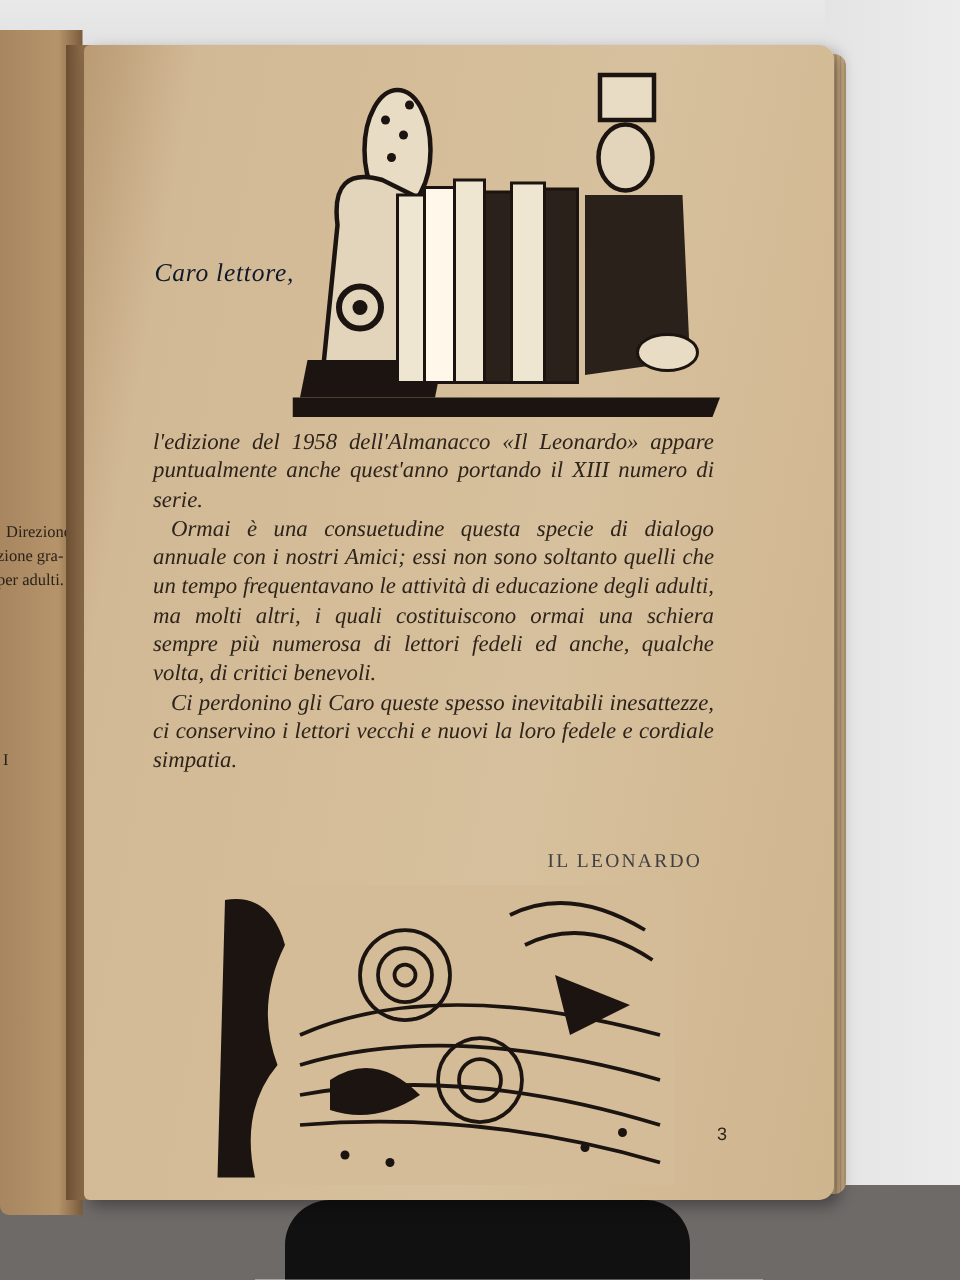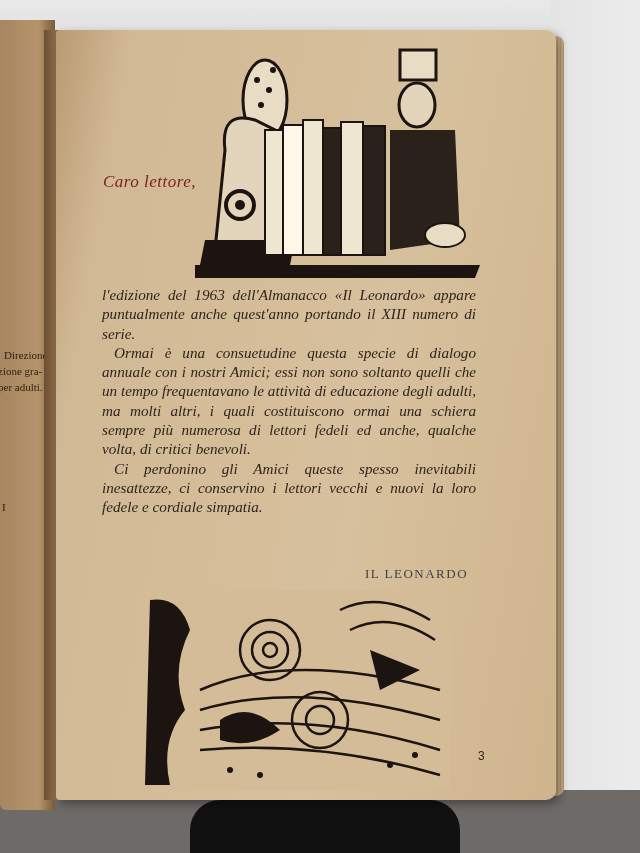--- a/index.html
+++ b/index.html
@@ -12,21 +12,21 @@
   .left-page { position:absolute; left:0; top:20px; width:55px; height:790px;
                background:linear-gradient(90deg,#a78660,#b6946b 70%,#7a5b3c);
                border-radius:0 0 0 6px; }
   .left-text { position:absolute; font-size:11px; color:#2b2118; line-height:14px; }
   .gutter { position:absolute; left:44px; top:30px; width:20px; height:770px; background:linear-gradient(90deg,#6b4d30,#a5865f); }
   .page { position:absolute; left:56px; top:30px; width:500px; height:770px;
           background:linear-gradient(100deg,#b99a73 0%,#d2b995 12%,#d7c09d 60%,#cfb58e 100%);
           border-radius:4px 10px 10px 4px; box-shadow:4px 4px 10px rgba(0,0,0,0.35); }
   .page-edge { position:absolute; left:552px; top:36px; width:12px; height:760px;
                background:repeating-linear-gradient(90deg,#c9ad86 0 2px,#b89a72 2px 3px); border-radius:0 8px 8px 0; }
-  .salutation { position:absolute; left:103px; top:172px; font-style:italic; font-size:17px; color:#7f1d1d; letter-spacing:0.5px;text-align:right; }
+  .salutation { position:absolute; left:103px; top:172px; font-style:italic; font-size:17px; color:#0f172a; letter-spacing:0.5px;text-align:right; }
   .body-text { position:absolute; left:102px; top:285px; width:374px; font-style:italic; font-size:15.2px;
                line-height:19.3px; color:#2e241b; text-align:justify; }
   .body-text p { margin:0; text-indent:12px; }
   .body-text p.first { text-indent:0; }
   .signature { position:absolute; left:365px; top:566px; font-size:13px; letter-spacing:1.5px; color:#404040; }
   .page-number { position:absolute; left:478px; top:749px; font-size:12px; color:#2e241b; font-family:"Liberation Sans",sans-serif; }
   .illus-top { position:absolute; left:195px; top:40px; width:290px; height:240px; }
   .illus-bottom { position:absolute; left:140px; top:590px; width:310px; height:200px; }
 </style>
 </head>
@@ -71,23 +71,23 @@
   <rect x="205" y="10" width="36" height="30" fill="#e8dcc4" stroke="#1b1410" stroke-width="3"></rect>
   <ellipse cx="222" cy="65" rx="18" ry="22" fill="#e3d5bb" stroke="#1b1410" stroke-width="3"></ellipse>
   <path d="M195 90 L260 90 L265 200 L195 210 Z" fill="#2a211a"></path>
   <ellipse cx="250" cy="195" rx="20" ry="12" fill="#e8dcc4" stroke="#1b1410" stroke-width="2"></ellipse>
   <path d="M0 225 L285 225 L280 238 L0 238 Z" fill="#1b1410"></path>
 </svg>
 
 <div class="salutation">Caro lettore,</div>
 
 <div class="body-text">
-  <p class="first">l'edizione del 1963 dell'Almanacco «Il Leonardo» appare puntualmente anche quest'anno portando il XIII numero di serie.</p>
+  <p class="first">l'edizione del 1958 dell'Almanacco «Il Leonardo» appare puntualmente anche quest'anno portando il XIII numero di serie.</p>
   <p>Ormai è una consuetudine questa specie di dialogo annuale con i nostri Amici; essi non sono soltanto quelli che un tempo frequentavano le attività di educazione degli adulti, ma molti altri, i quali costituiscono ormai una schiera sempre più numerosa di lettori fedeli ed anche, qualche volta, di critici benevoli.</p>
-  <p>Ci perdonino gli Amici queste spesso inevitabili inesattezze, ci conservino i lettori vecchi e nuovi la loro fedele e cordiale simpatia.</p>
+  <p>Ci perdonino gli Caro queste spesso inevitabili inesattezze, ci conservino i lettori vecchi e nuovi la loro fedele e cordiale simpatia.</p>
 </div>
 
 <div class="signature">IL LEONARDO</div>
 
 <svg class="illus-bottom" viewBox="0 0 310 200">
   <rect x="0" y="0" width="310" height="200" fill="#d4bc98"></rect>
   <path d="M10 10 Q40 5 50 40 Q30 80 45 120 Q20 150 30 195 L5 195 Z" fill="#1b1410"></path>
   <g fill="none" stroke="#1b1410" stroke-width="2.5">
     <circle cx="130" cy="60" r="30"></circle>
       <circle cx="130" cy="60" r="18"></circle>

